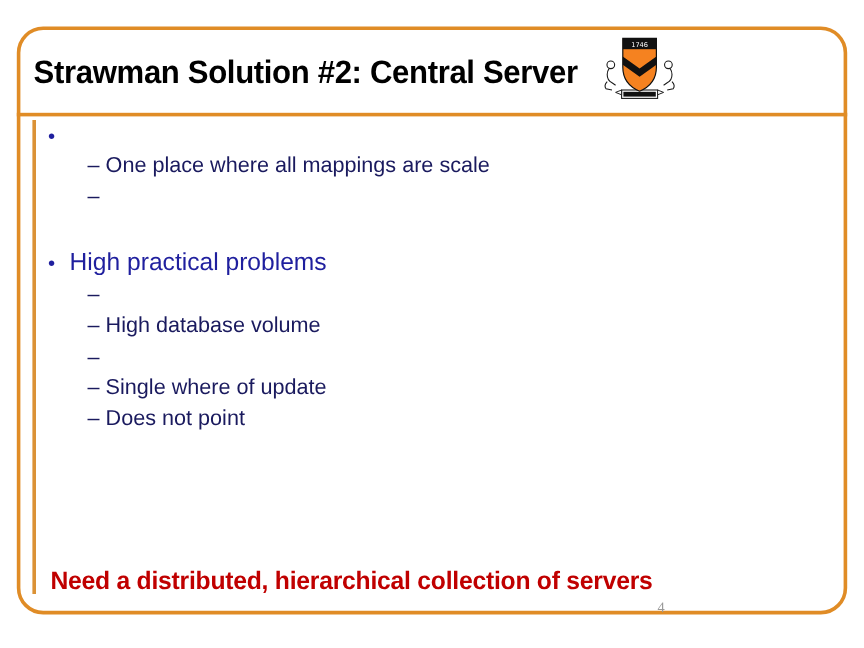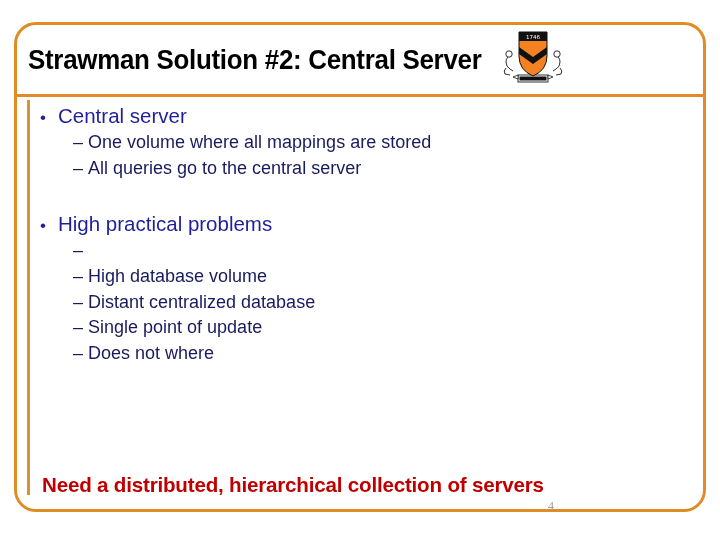--- a/index.html
+++ b/index.html
@@ -196,57 +196,54 @@
 
       <path d="M17 23 l14 10 l14 -10 l0 7 l-14 10 l-14 -10 z" fill="#111111"></path>
     </svg>
   </div>
 
   <div class="content">
 
     <div class="group">
       <div class="bullet-l1">
         <span class="mark">•</span>
-        <span>Central server</span>
-      </div>
-      <div class="bullet-l2">
-        <span class="mark">–</span>
-        <span>One volume where all mappings are stored</span>
-      </div>
-      <div class="bullet-l2">
-        <span class="mark">–</span>
-        <span>All queries go to the central server</span>
+      </div>
+      <div class="bullet-l2">
+        <span class="mark">–</span>
+        <span>One place where all mappings are scale</span>
+      </div>
+      <div class="bullet-l2">
+        <span class="mark">–</span>
       </div>
     </div>
 
     <div class="gap"></div>
 
     <div class="group">
       <div class="bullet-l1">
         <span class="mark">•</span>
         <span>High practical problems</span>
       </div>
       <div class="bullet-l2">
         <span class="mark">–</span>
       </div>
       <div class="bullet-l2">
         <span class="mark">–</span>
         <span>High database volume</span>
       </div>
       <div class="bullet-l2">
         <span class="mark">–</span>
-        <span>Distant centralized database</span>
-      </div>
-      <div class="bullet-l2">
-        <span class="mark">–</span>
-        <span>Single point of update</span>
-      </div>
-      <div class="bullet-l2">
-        <span class="mark">–</span>
-        <span>Does not where</span>
+      </div>
+      <div class="bullet-l2">
+        <span class="mark">–</span>
+        <span>Single where of update</span>
+      </div>
+      <div class="bullet-l2">
+        <span class="mark">–</span>
+        <span>Does not point</span>
       </div>
     </div>
 
   </div>
 
   <div class="footer-line">Need a distributed, hierarchical collection of servers</div>
   <div class="slide-number">4</div>
 
 </div>
 

